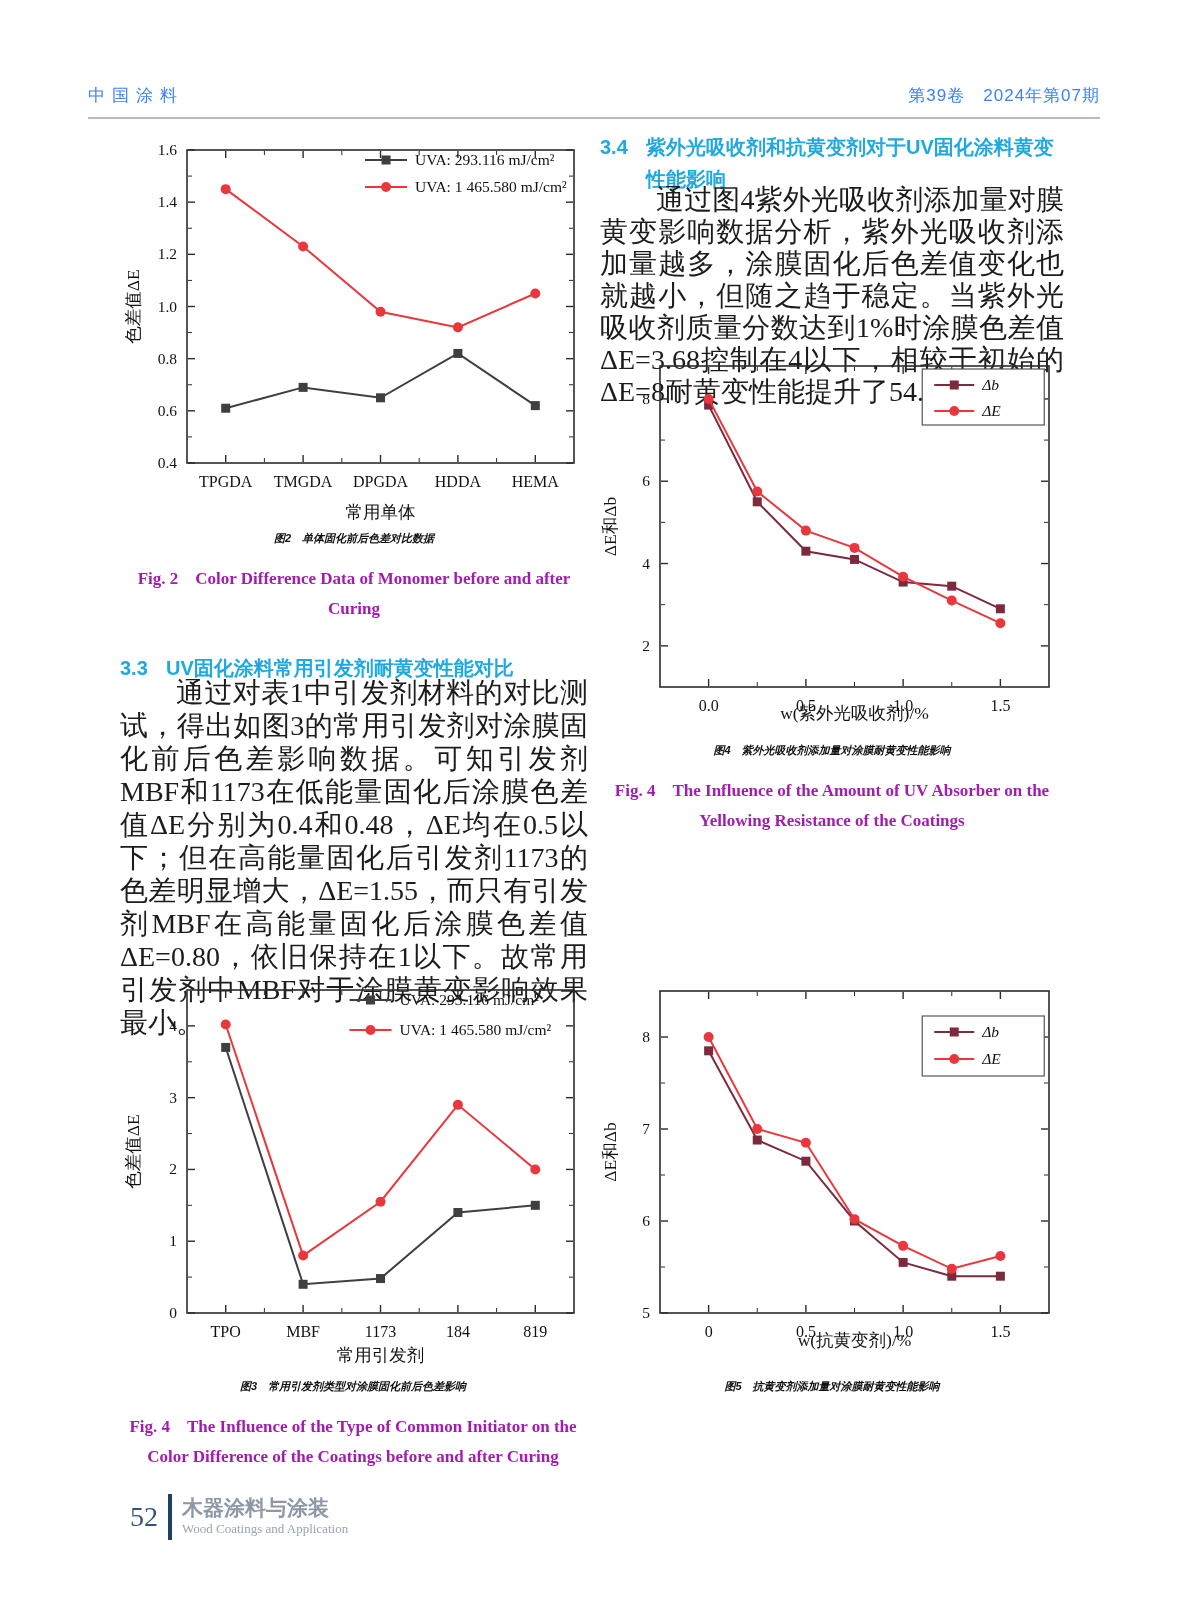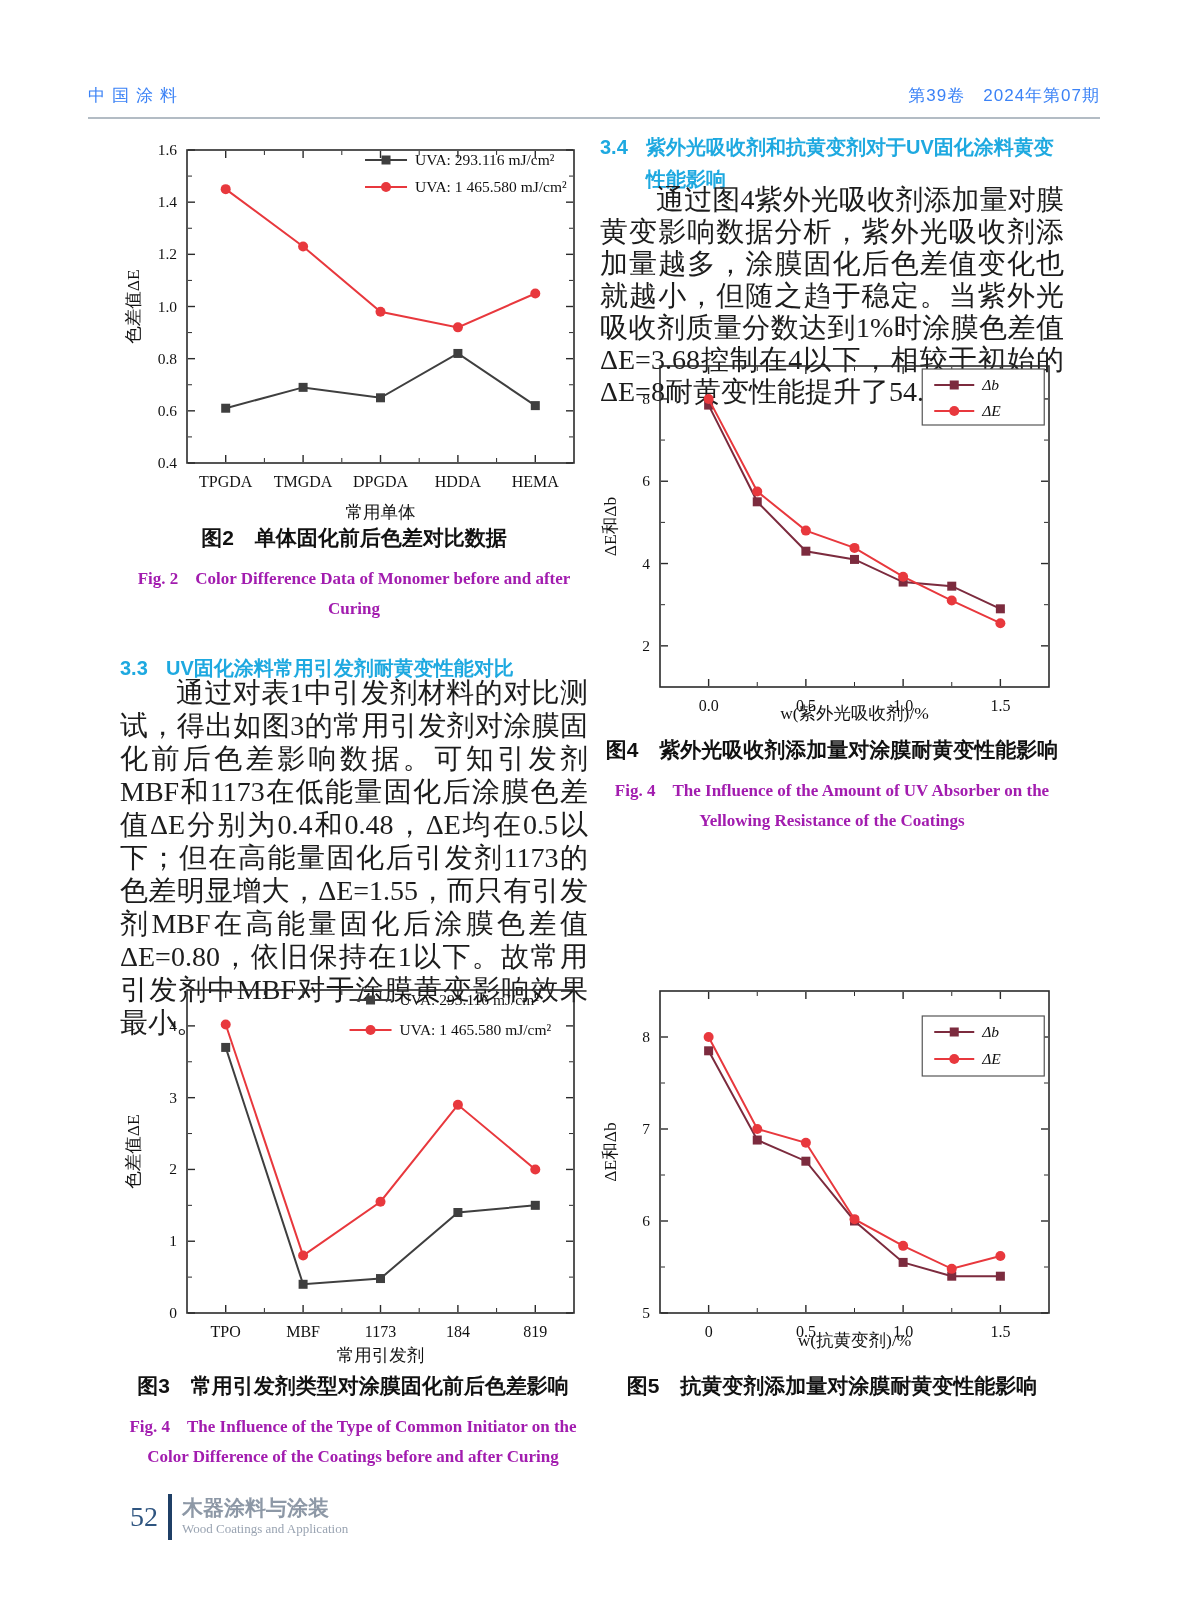--- a/index.html
+++ b/index.html
@@ -15,21 +15,21 @@
   
   .sec{display:flex;font-family:"Liberation Sans","DejaVu Sans",sans-serif;
        font-weight:bold;font-size:20px;line-height:32px;color:#1ea9e0;}
   .sec .num{flex:0 0 46px;}
   .sec .ttl{flex:1;}
   
   .para{font-size:28px;line-height:33px;text-align:justify;text-indent:2em;margin:0;}
   
   .cap{text-align:center;}
   .cap .zh{font-family:"Liberation Sans","DejaVu Sans",sans-serif;font-weight:bold;
-           font-size:21px;line-height:28px;color:#111;}
+           font-size:11px;line-height:28px;color:#111;font-style:italic;}
   .cap .en{font-family:"Liberation Serif","DejaVu Serif",serif;font-weight:bold;
            font-size:17px;line-height:30px;color:#a21caf;margin-top:12px;}
   
   .ftr{display:flex;align-items:center;}
   .ftr .pgnum{font-size:28px;color:#2f5580;font-family:"Liberation Serif",serif;margin-right:10px;}
   .ftr .vbar{width:4px;height:46px;background:#1f3f66;margin-right:10px;}
   .ftr .fcol{display:flex;flex-direction:column;justify-content:center;}
   .ftr .fzh{font-family:"Liberation Sans","DejaVu Sans",sans-serif;font-weight:bold;
             font-size:21px;color:#8d98a6;line-height:24px;}
   .ftr .fen{font-size:13px;color:#9aa4b2;line-height:18px;font-family:"Liberation Serif",serif;}

